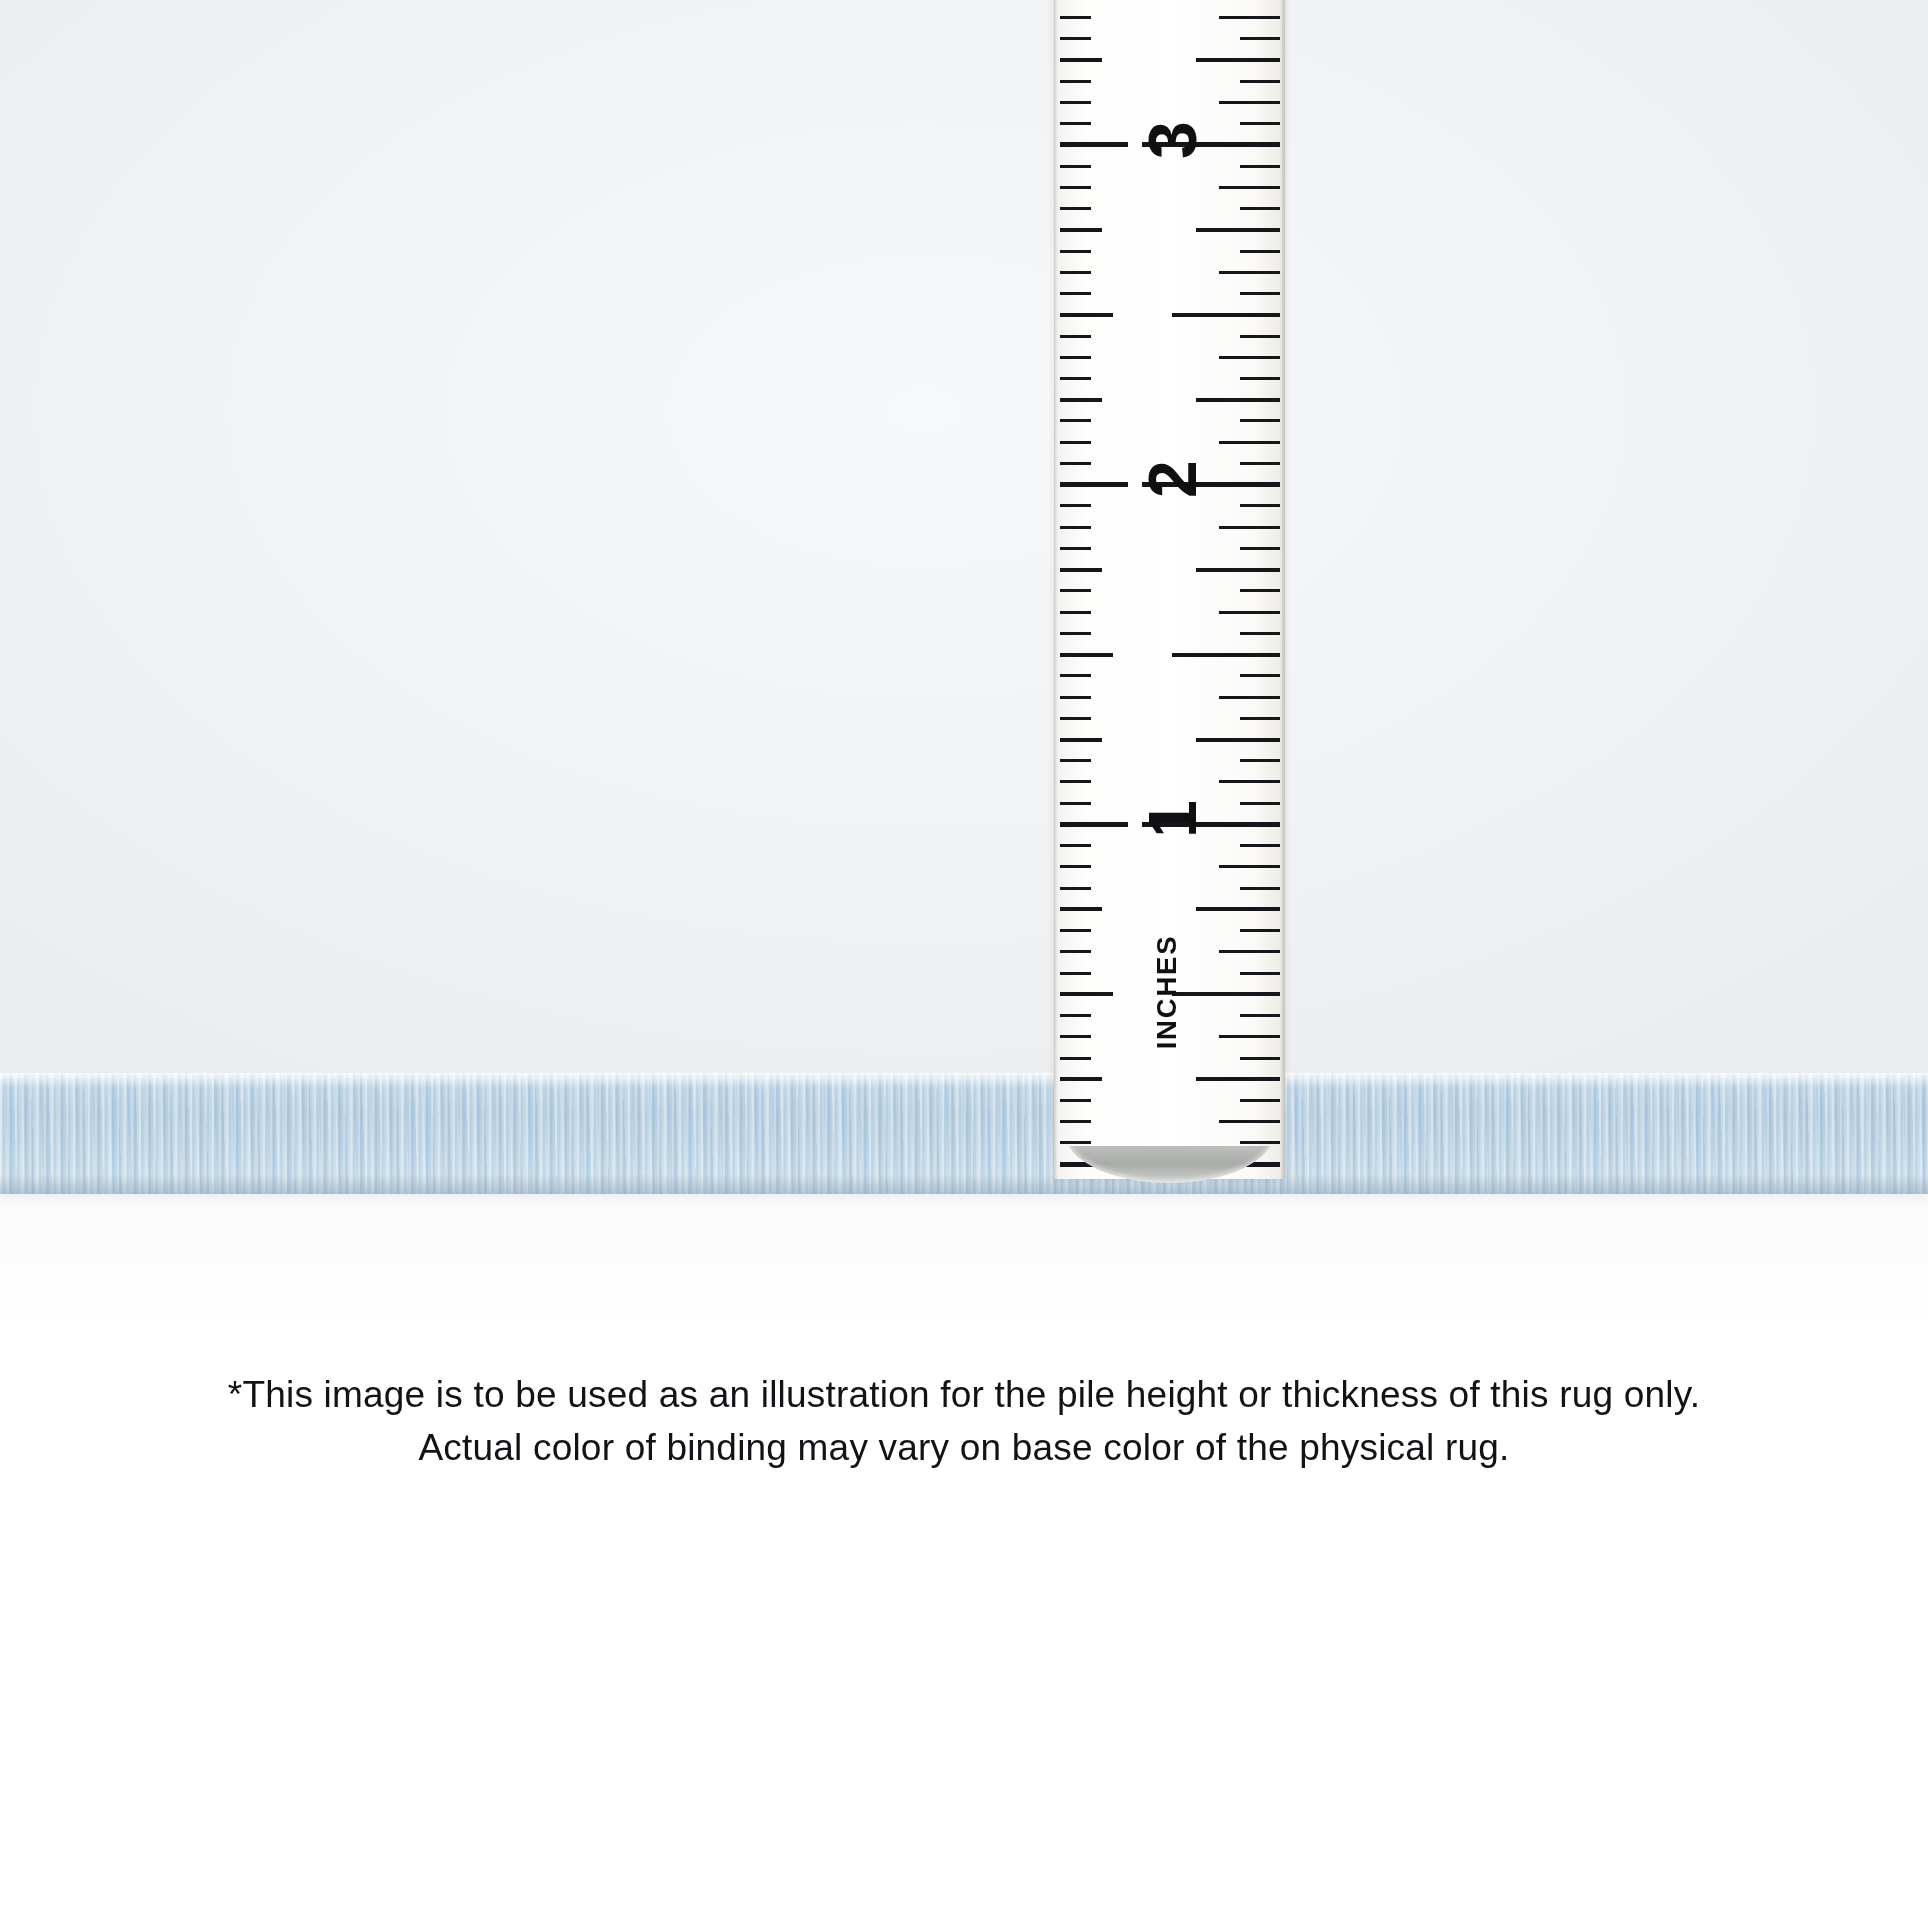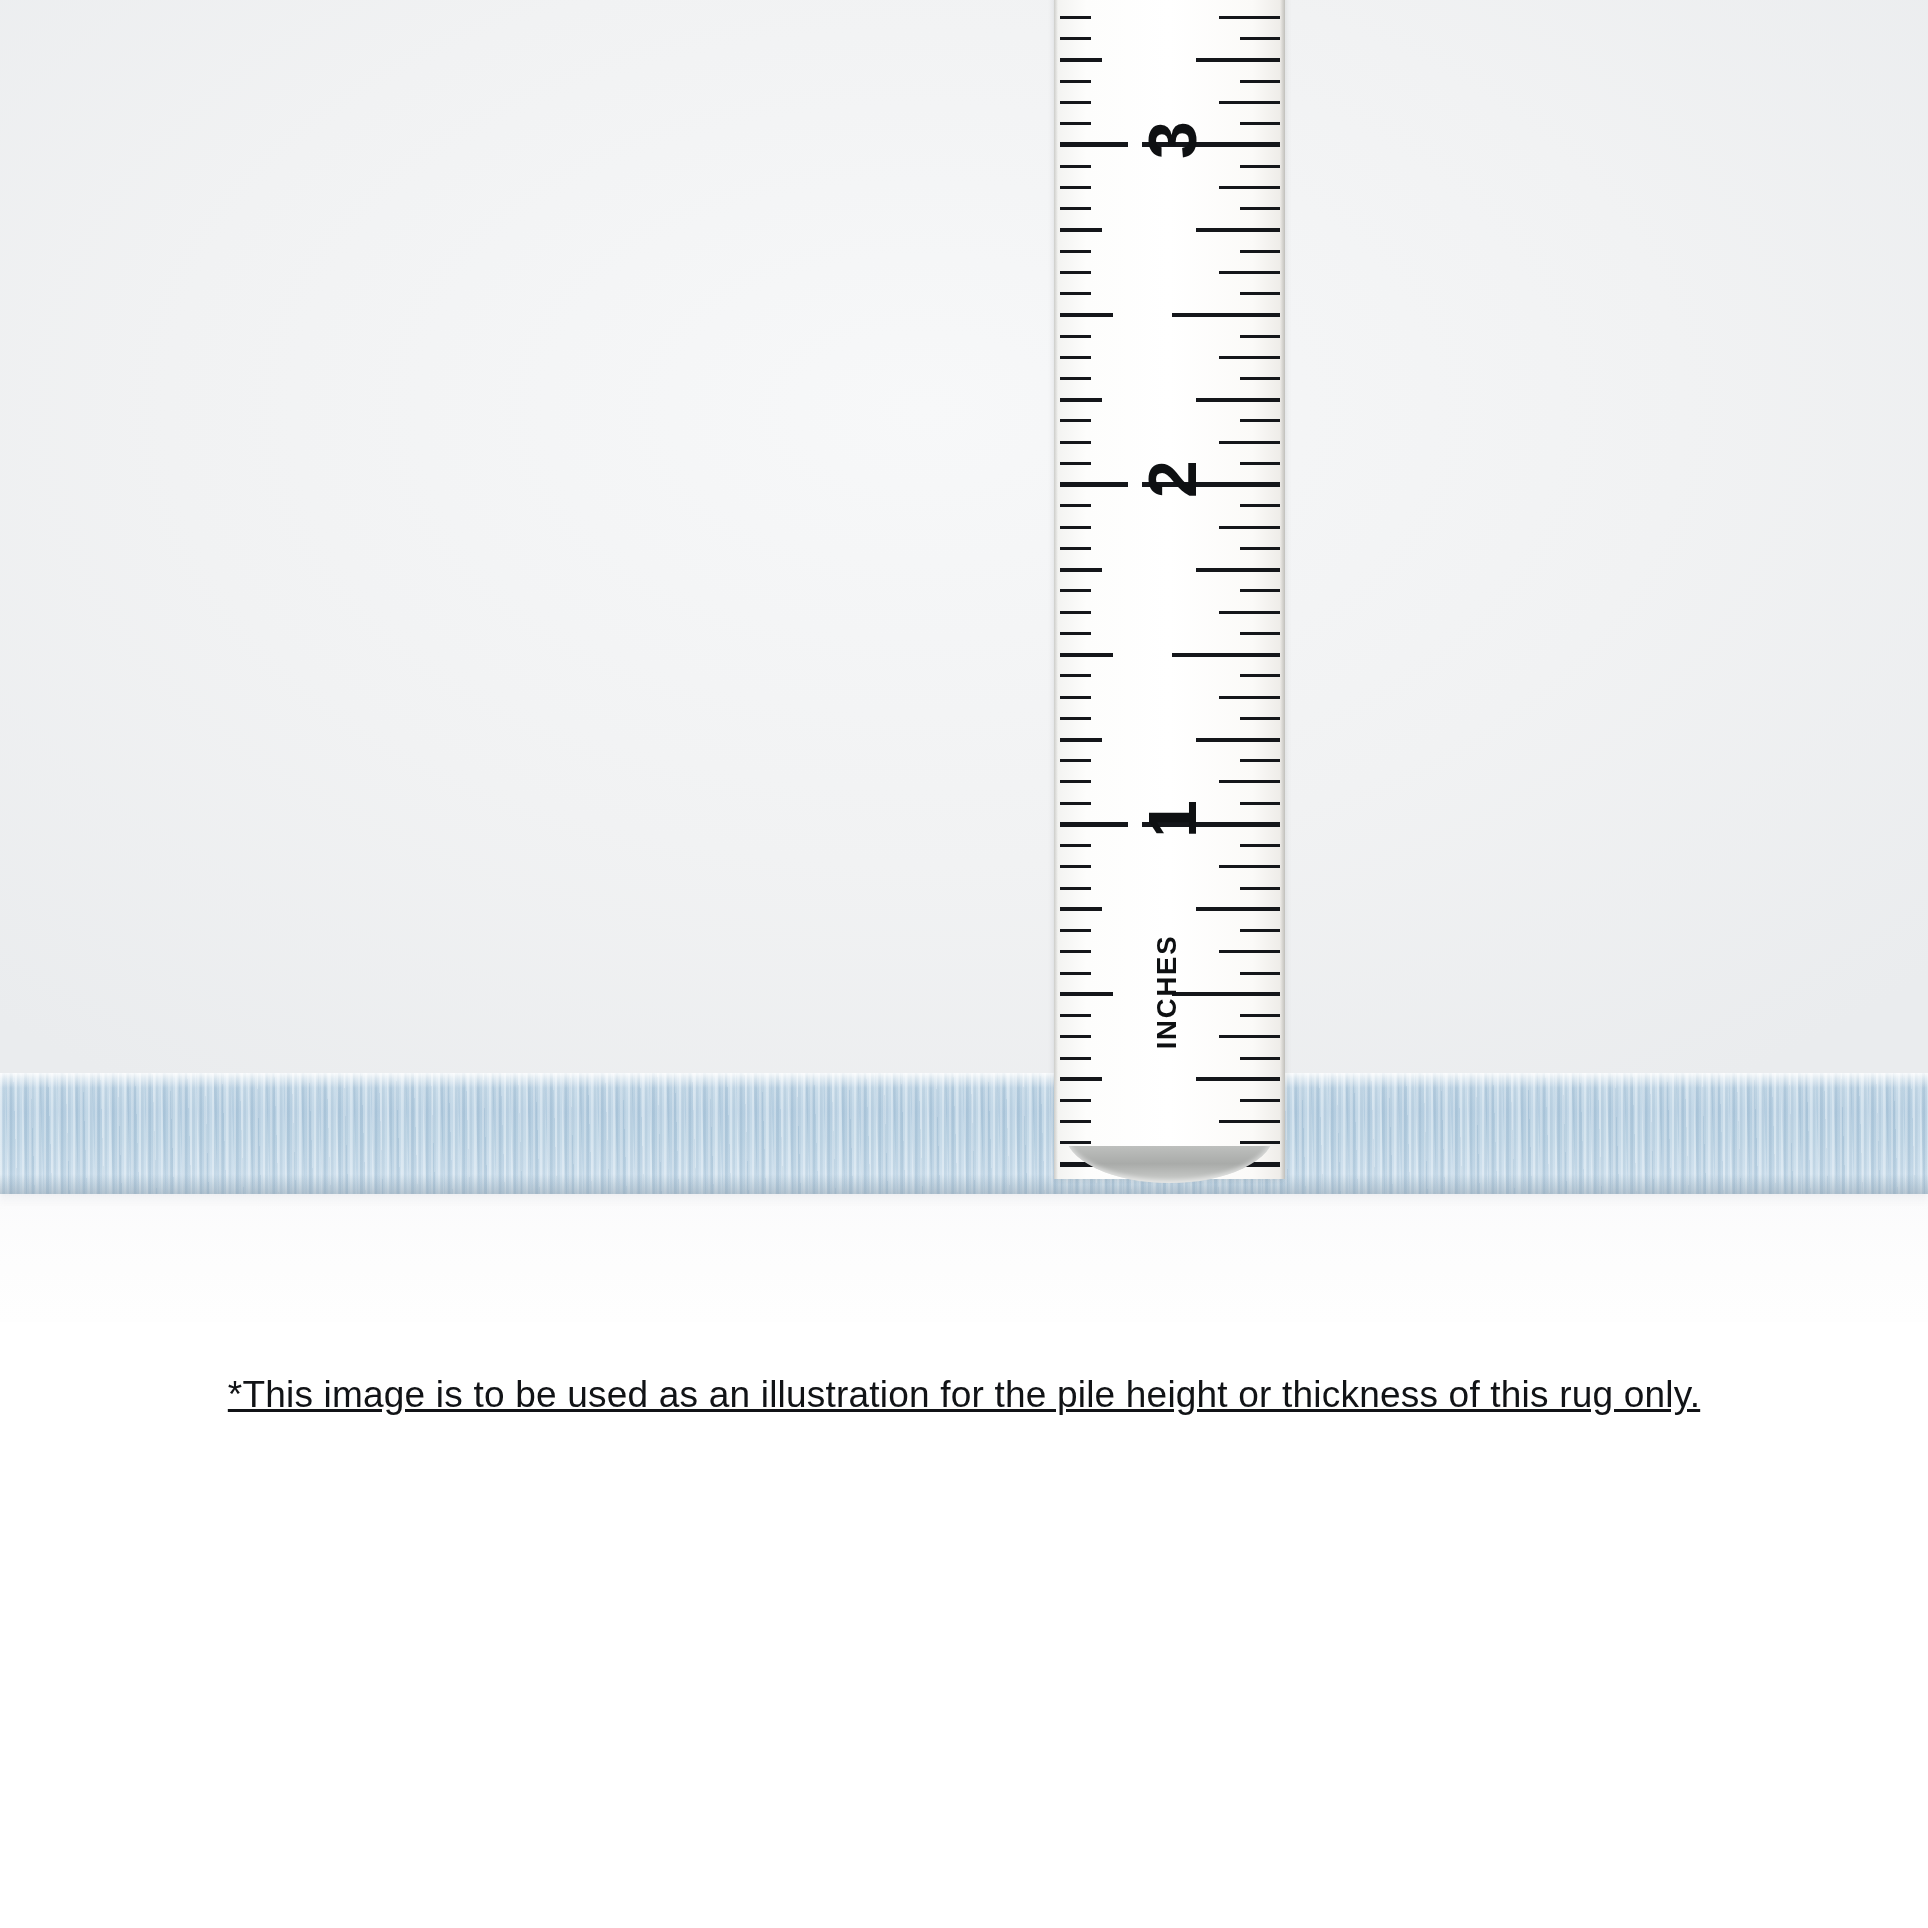--- a/index.html
+++ b/index.html
@@ -201,21 +201,20 @@
     width: 1928px;
     text-align: center;
     color: #111316;
     font-family: "Liberation Sans", sans-serif;
     font-size: 37px;
     line-height: 53px;
     letter-spacing: 0.2px;
   }
   .caption .line {
     display: block;
-    text-decoration: underline;
   }
 </style>
 </head>
 <body>
 
 <div class="scene">
 
   <div class="photo">
 
     <div class="backdrop"></div>
@@ -348,16 +347,17 @@
         <div class="num inches" style="left: 48px; top: 980px; width: 129px; text-align: center;">INCHES</div>
       </div>
     <div class="ruler-tip">
       <div class="metal"></div>
     </div>
 
   </div>
 
   <div class="caption">
     <span class="line">*This image is to be used as an illustration for the pile height or thickness of this rug only.</span>
+    <span class="line">Actual color of binding may vary on base color of the physical rug.</span>
   </div>
 
 </div>
 
 
 </body></html>

